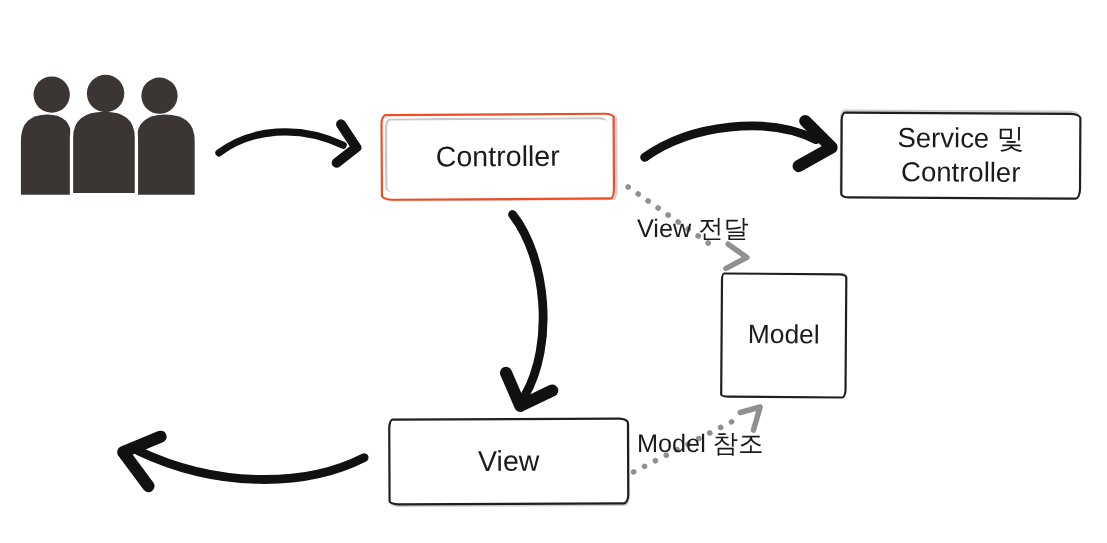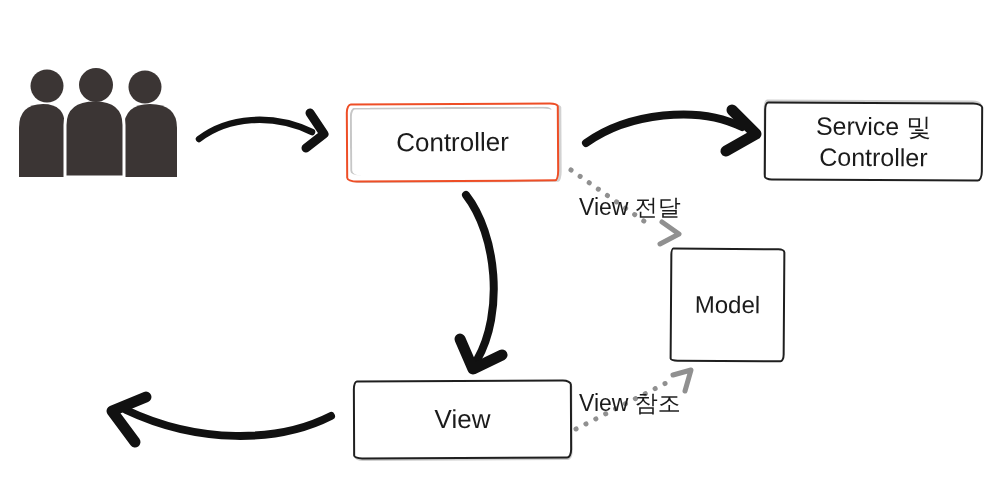--- a/index.html
+++ b/index.html
@@ -52,21 +52,21 @@
   }
   .box-service{
     left:764px;top:86px;width:219px;height:79px;
     border:2.5px solid var(--box-border);
     border-radius:4px 10px 5px 8px / 8px 5px 10px 4px;
     transform:rotate(0.3deg);
     box-shadow:-1px -2.5px 0 -0.5px #cfcfcf;
     font-size:25px;line-height:1.22;
   }
   .box-model{
-    left:670px;top:232px;width:115px;height:114px;
+    left:655px;top:232px;width:115px;height:114px;
     border:2px solid var(--box-border);
     border-radius:3px 7px 4px 8px / 7px 4px 8px 3px;
     transform:rotate(0.4deg);
     font-size:24px;
   }
   .box-view{
     left:353px;top:364px;width:219px;height:79px;
     border:2.5px solid var(--box-border);
     border-radius:4px 9px 5px 9px / 9px 5px 9px 4px;
     transform:rotate(-0.25deg);
@@ -138,15 +138,15 @@
 
   <div class="box box-model">
     <span class="lbl">Model</span>
   </div>
 
   <div class="box box-view">
     <span class="lbl">View</span>
   </div>
 
   <div class="edge-label pass">View 전달</div>
-  <div class="edge-label ref">View 참조</div>
+  <div class="edge-label ref">Model 참조</div>
 
 </div>
 
 </body></html>

